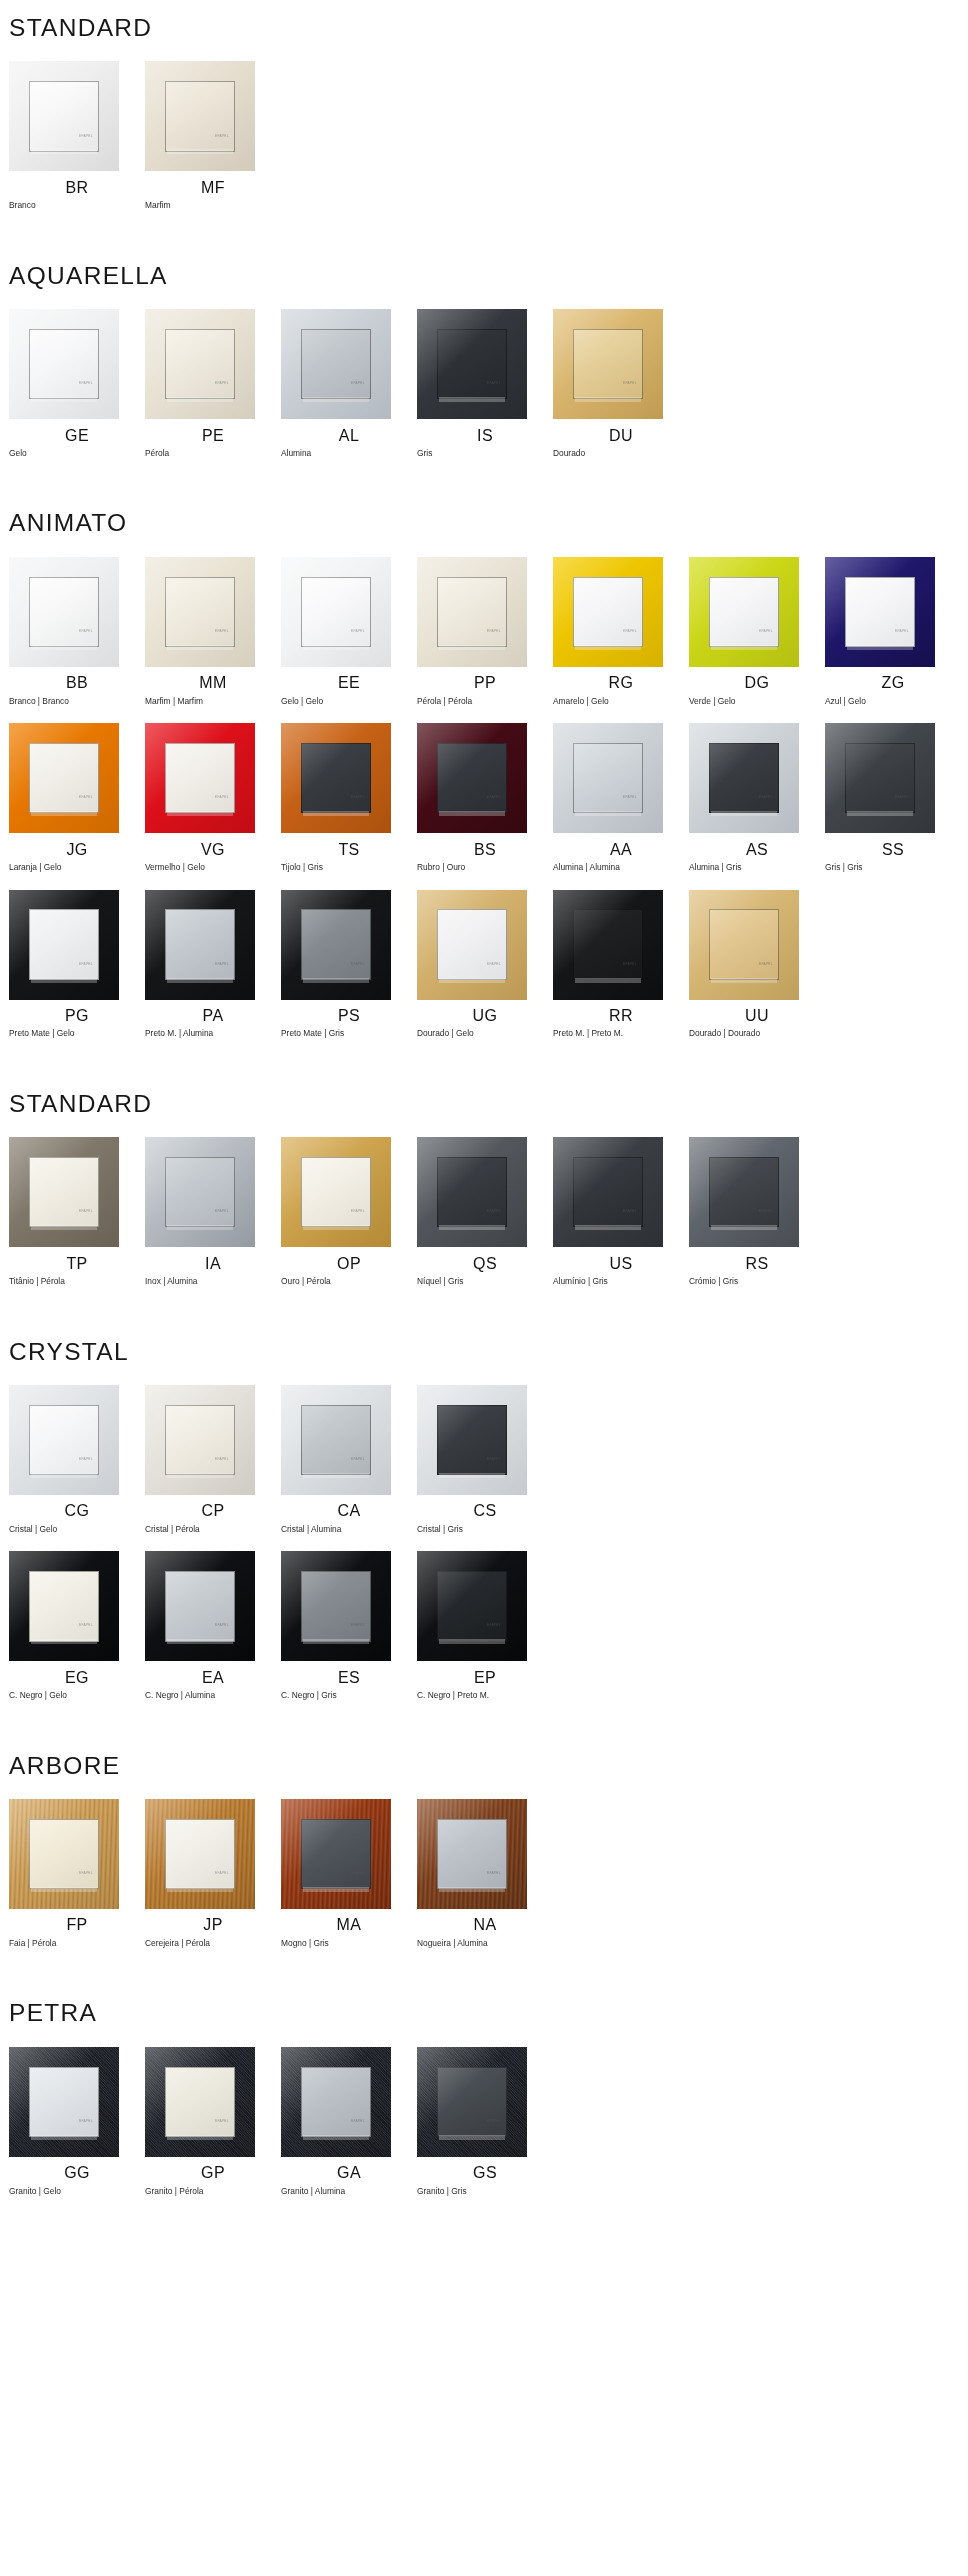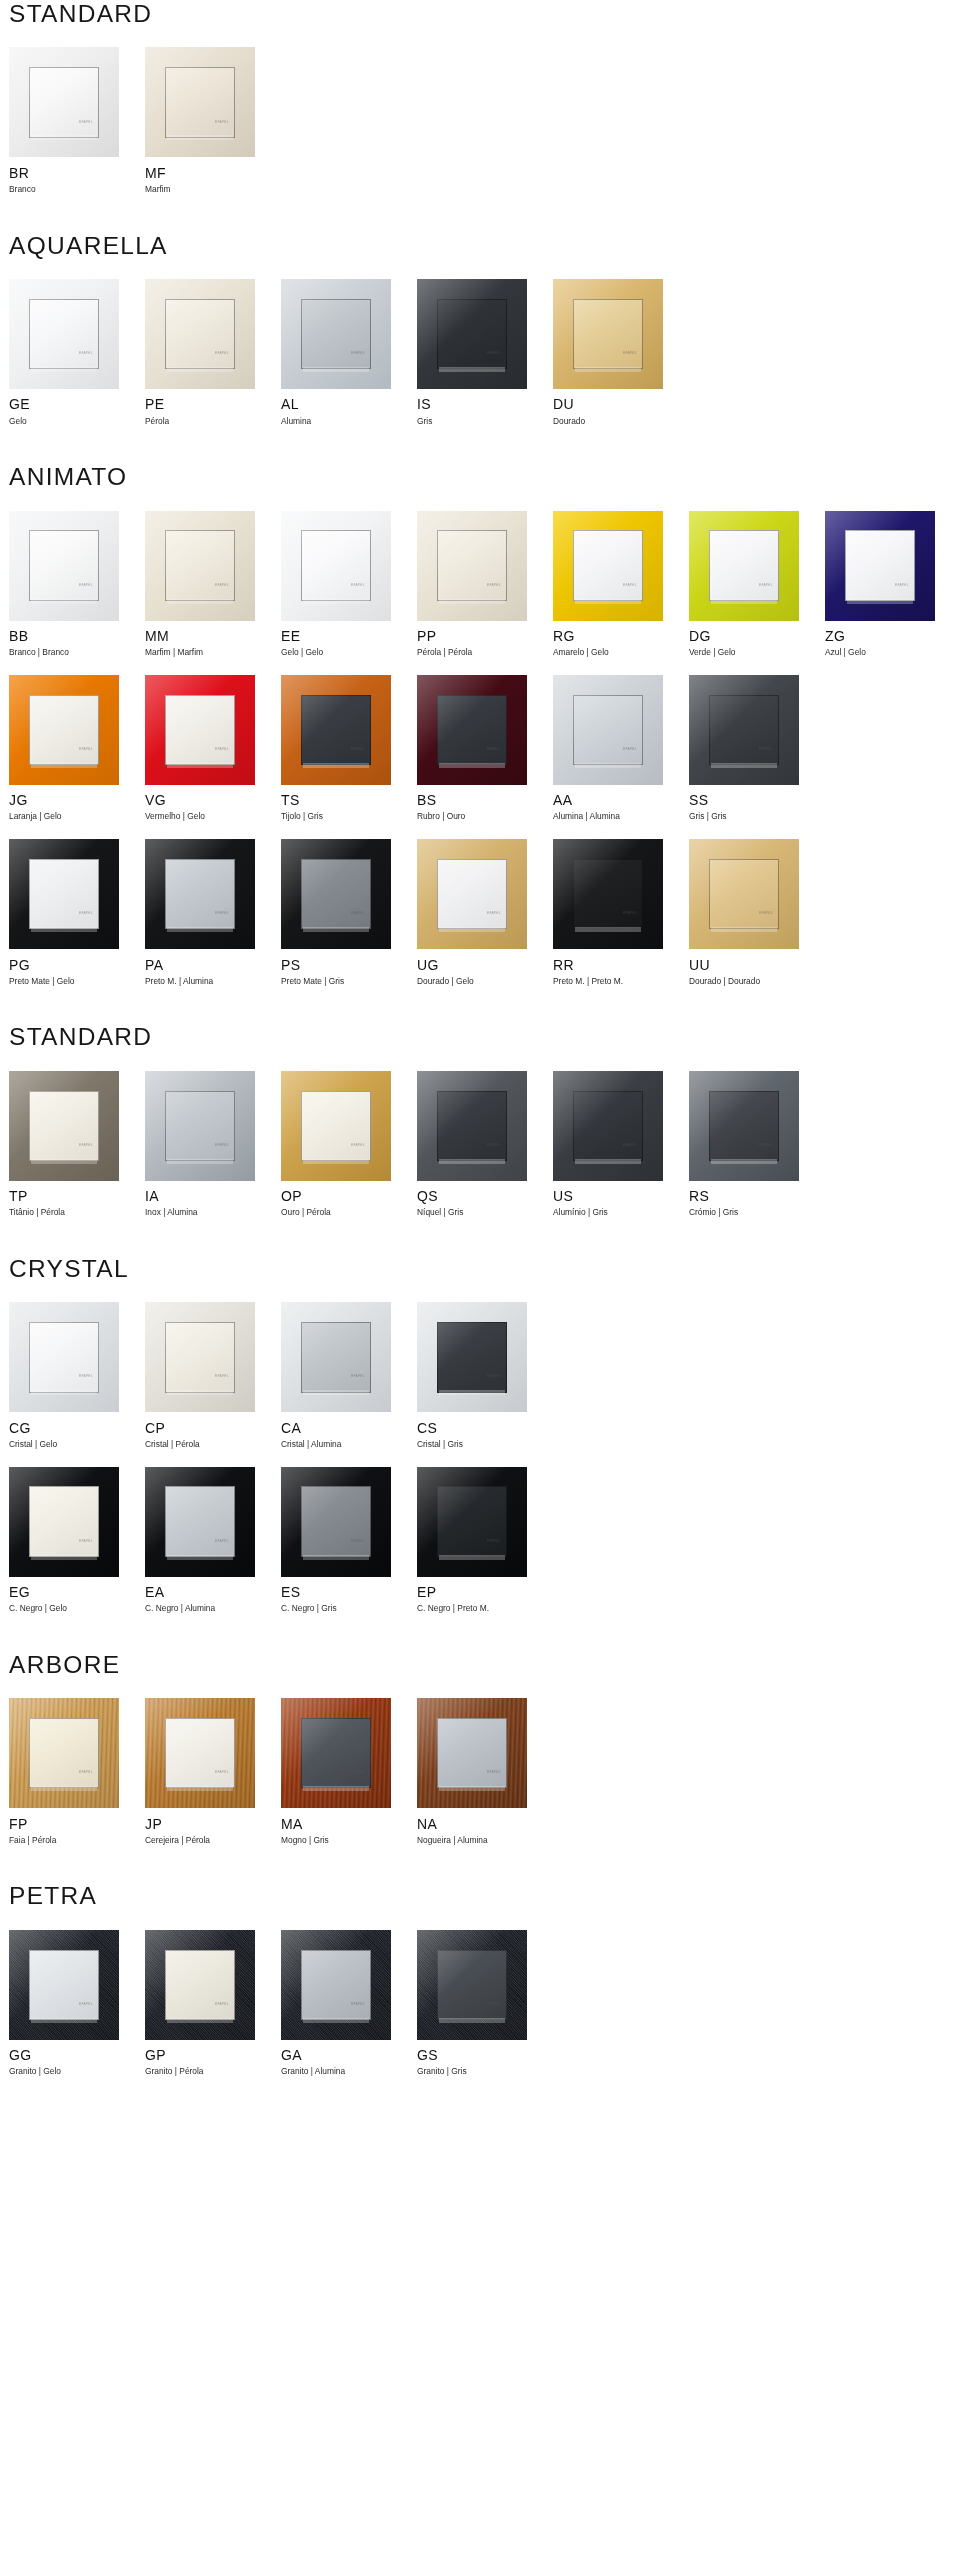--- a/index.html
+++ b/index.html
@@ -11,21 +11,21 @@
   }
   .page{width:968px;padding:0 0 26px 0;box-sizing:border-box;}
 
   .collection{padding:0 0 0 0;}
   .collection-title{
     font-size:24.5px;
     font-weight:400;
     letter-spacing:1.3px;
     color:#171717;
     margin:0;
-    padding:0 0 0 9px;
+    padding:14px 0 0 9px;
   }
 
   .grid{
     display:flex;
     flex-wrap:wrap;
     padding:0 0 0 9px;
   }
   .swatch{
     width:136px;
     margin:0 0 0 0;
@@ -79,26 +79,27 @@
     right:9%;
     bottom:20%;
     font-size:3.2px;
     letter-spacing:0.3px;
     color:rgba(90,90,90,.55);
     font-family:"Liberation Sans",sans-serif;
   }
 
   
   .code{
-    font-size:14px;
+    font-size:16px;
     font-weight:400;
     letter-spacing:0.4px;
     color:#131313;
     margin:8.4px 0 0 0;
     line-height:1.05;
+    text-align:center;
   }
   .desc{
     font-size:8.4px;
     font-weight:400;
     color:#2a2a2a;
     margin:4.5px 0 0 0;
     line-height:1.15;
   }
 
   .sec-gap-lg{height:37px;}
@@ -353,20 +354,32 @@
                 <span class="brand">EFAPEL</span>
               </div>
             </div>
             <div class="gloss"></div>
           </div>
           <div class="code">AA</div>
           <div class="desc">Alumina | Alumina</div>
         </div>
         <div class="swatch">
           <div class="photo">
+            <div class="frame" style="background: linear-gradient(140deg, rgb(214, 219, 223) 0%, rgb(192, 198, 204) 100%);">
+              <div class="rocker" style="background: linear-gradient(155deg, rgb(63, 67, 73) 0%, rgb(46, 50, 55) 100%);">
+                <span class="brand">EFAPEL</span>
+              </div>
+            </div>
+            <div class="gloss"></div>
+          </div>
+          <div class="code">AS</div>
+          <div class="desc">Alumina | Gris</div>
+        </div>
+        <div class="swatch">
+          <div class="photo">
             <div class="frame" style="background: linear-gradient(140deg, rgb(75, 80, 86) 0%, rgb(53, 57, 62) 100%);">
               <div class="rocker" style="background: linear-gradient(155deg, rgb(68, 72, 78) 0%, rgb(48, 52, 56) 100%);">
                 <span class="brand">EFAPEL</span>
               </div>
             </div>
             <div class="gloss"></div>
           </div>
           <div class="code">SS</div>
           <div class="desc">Gris | Gris</div>
         </div>

